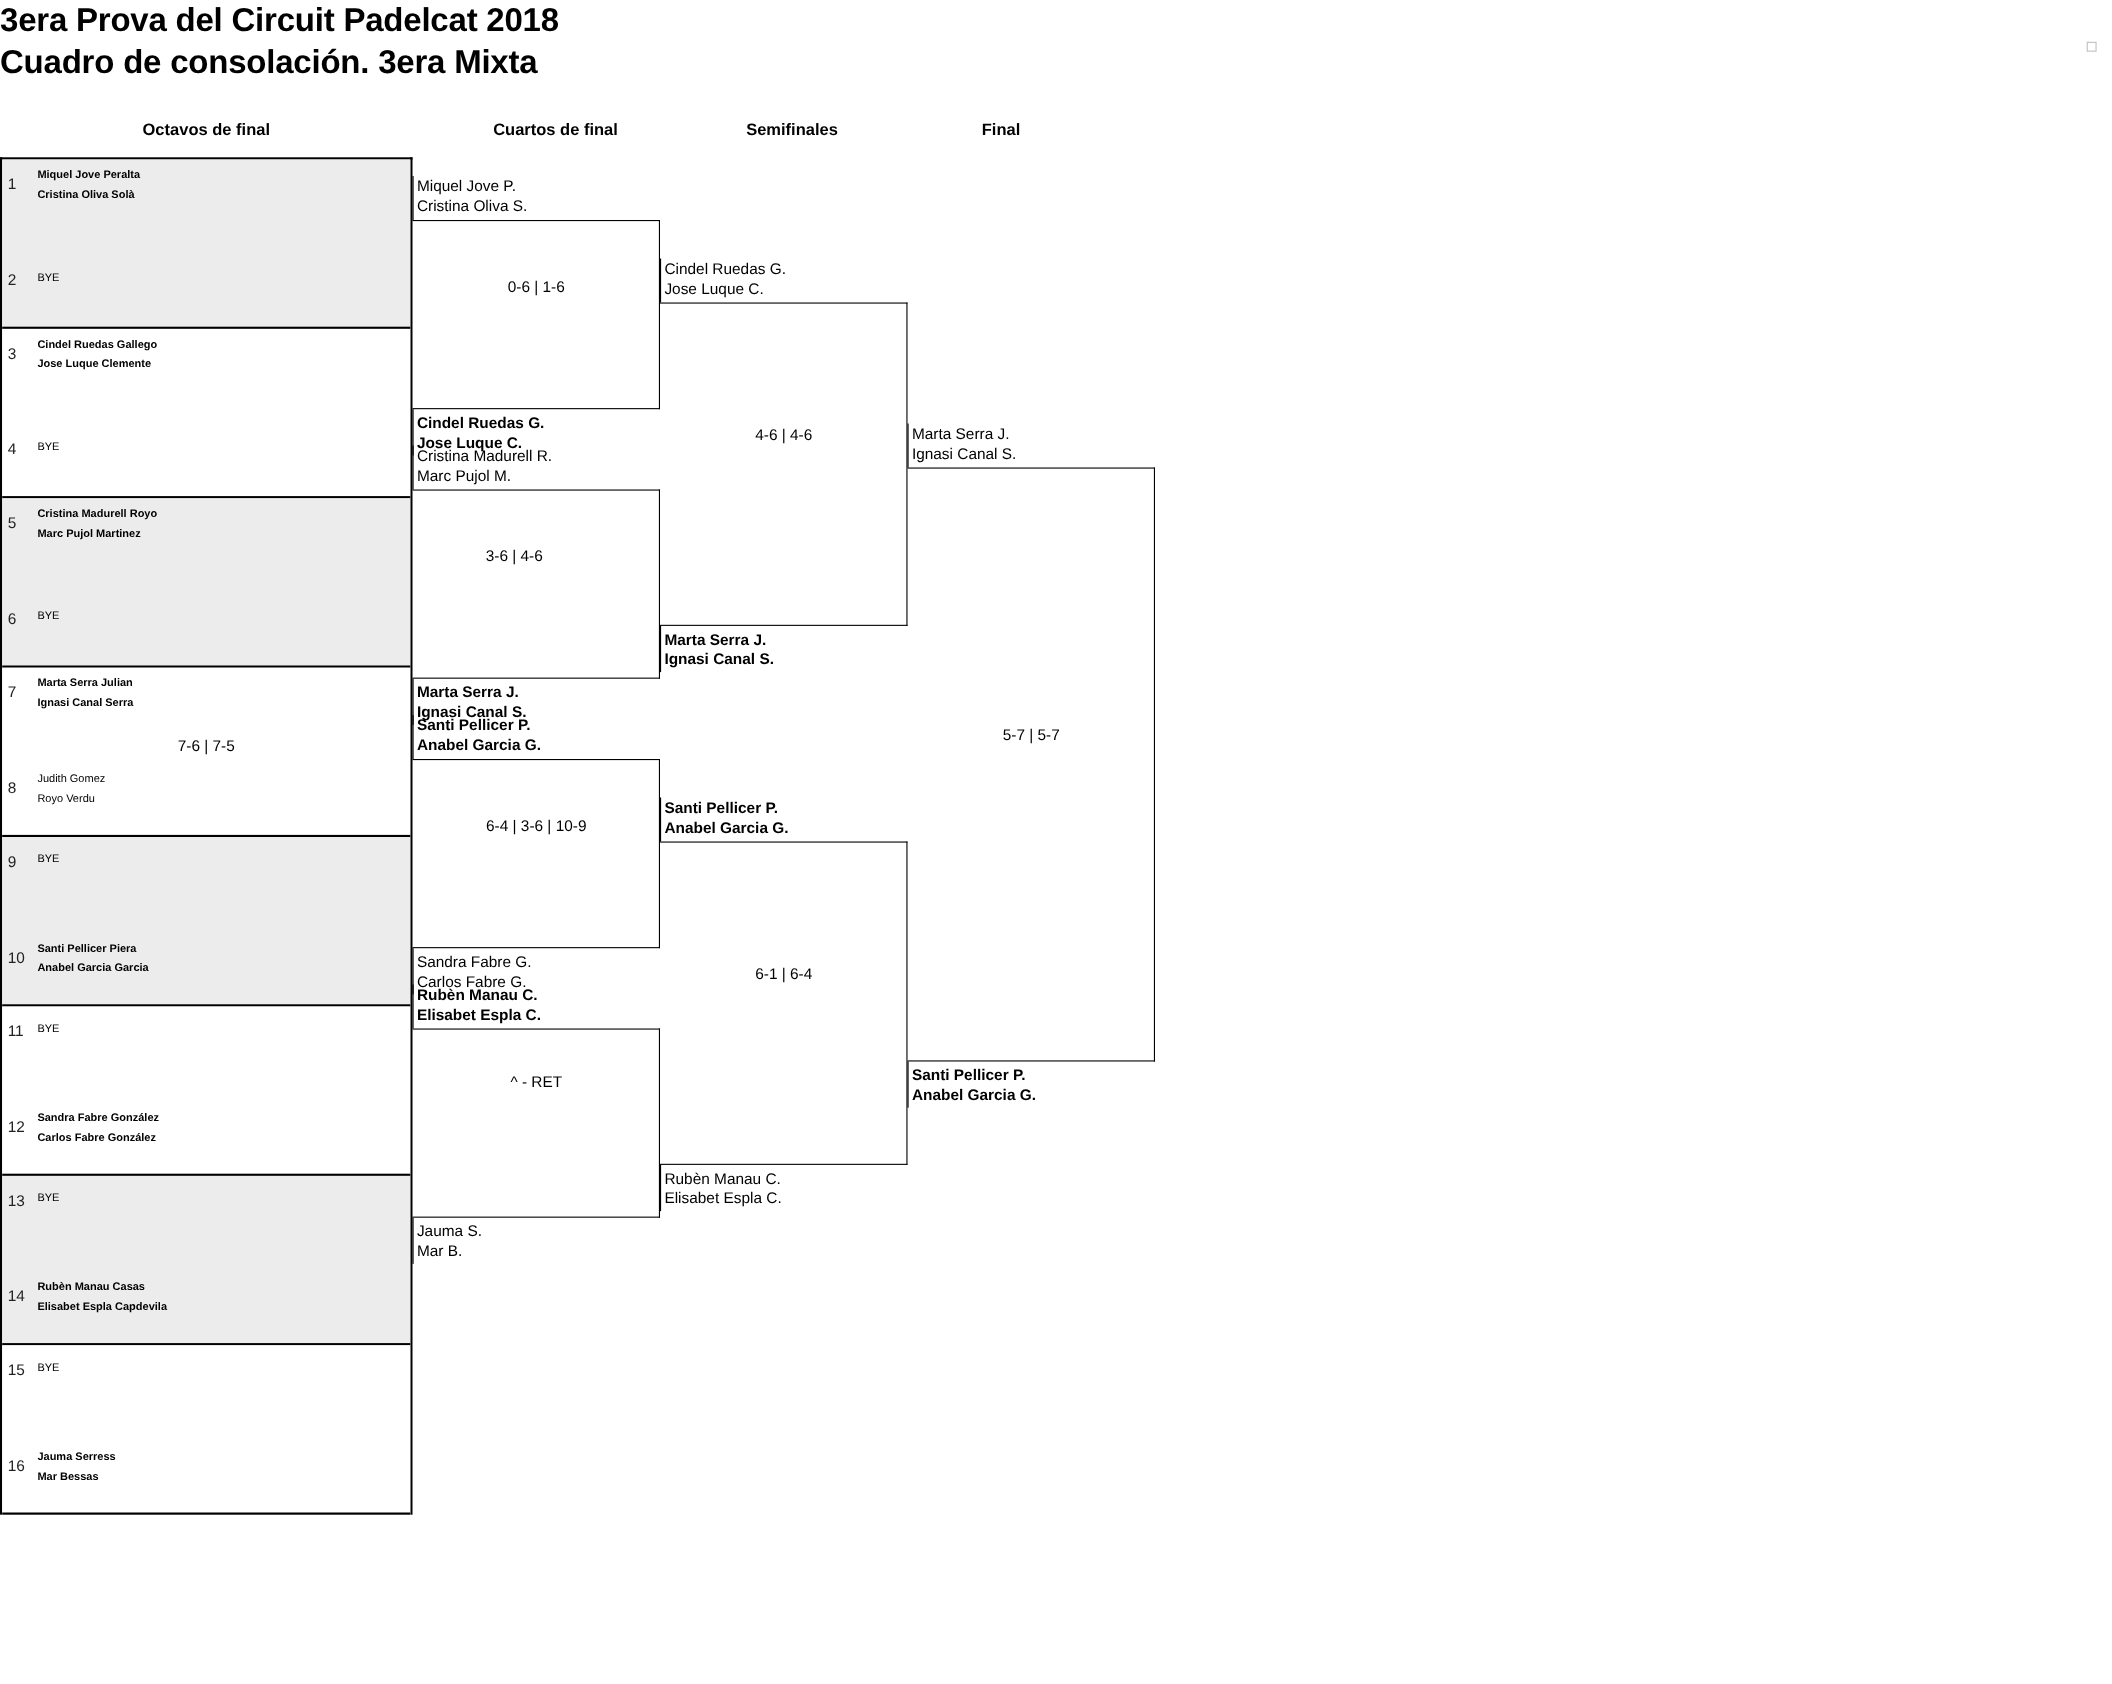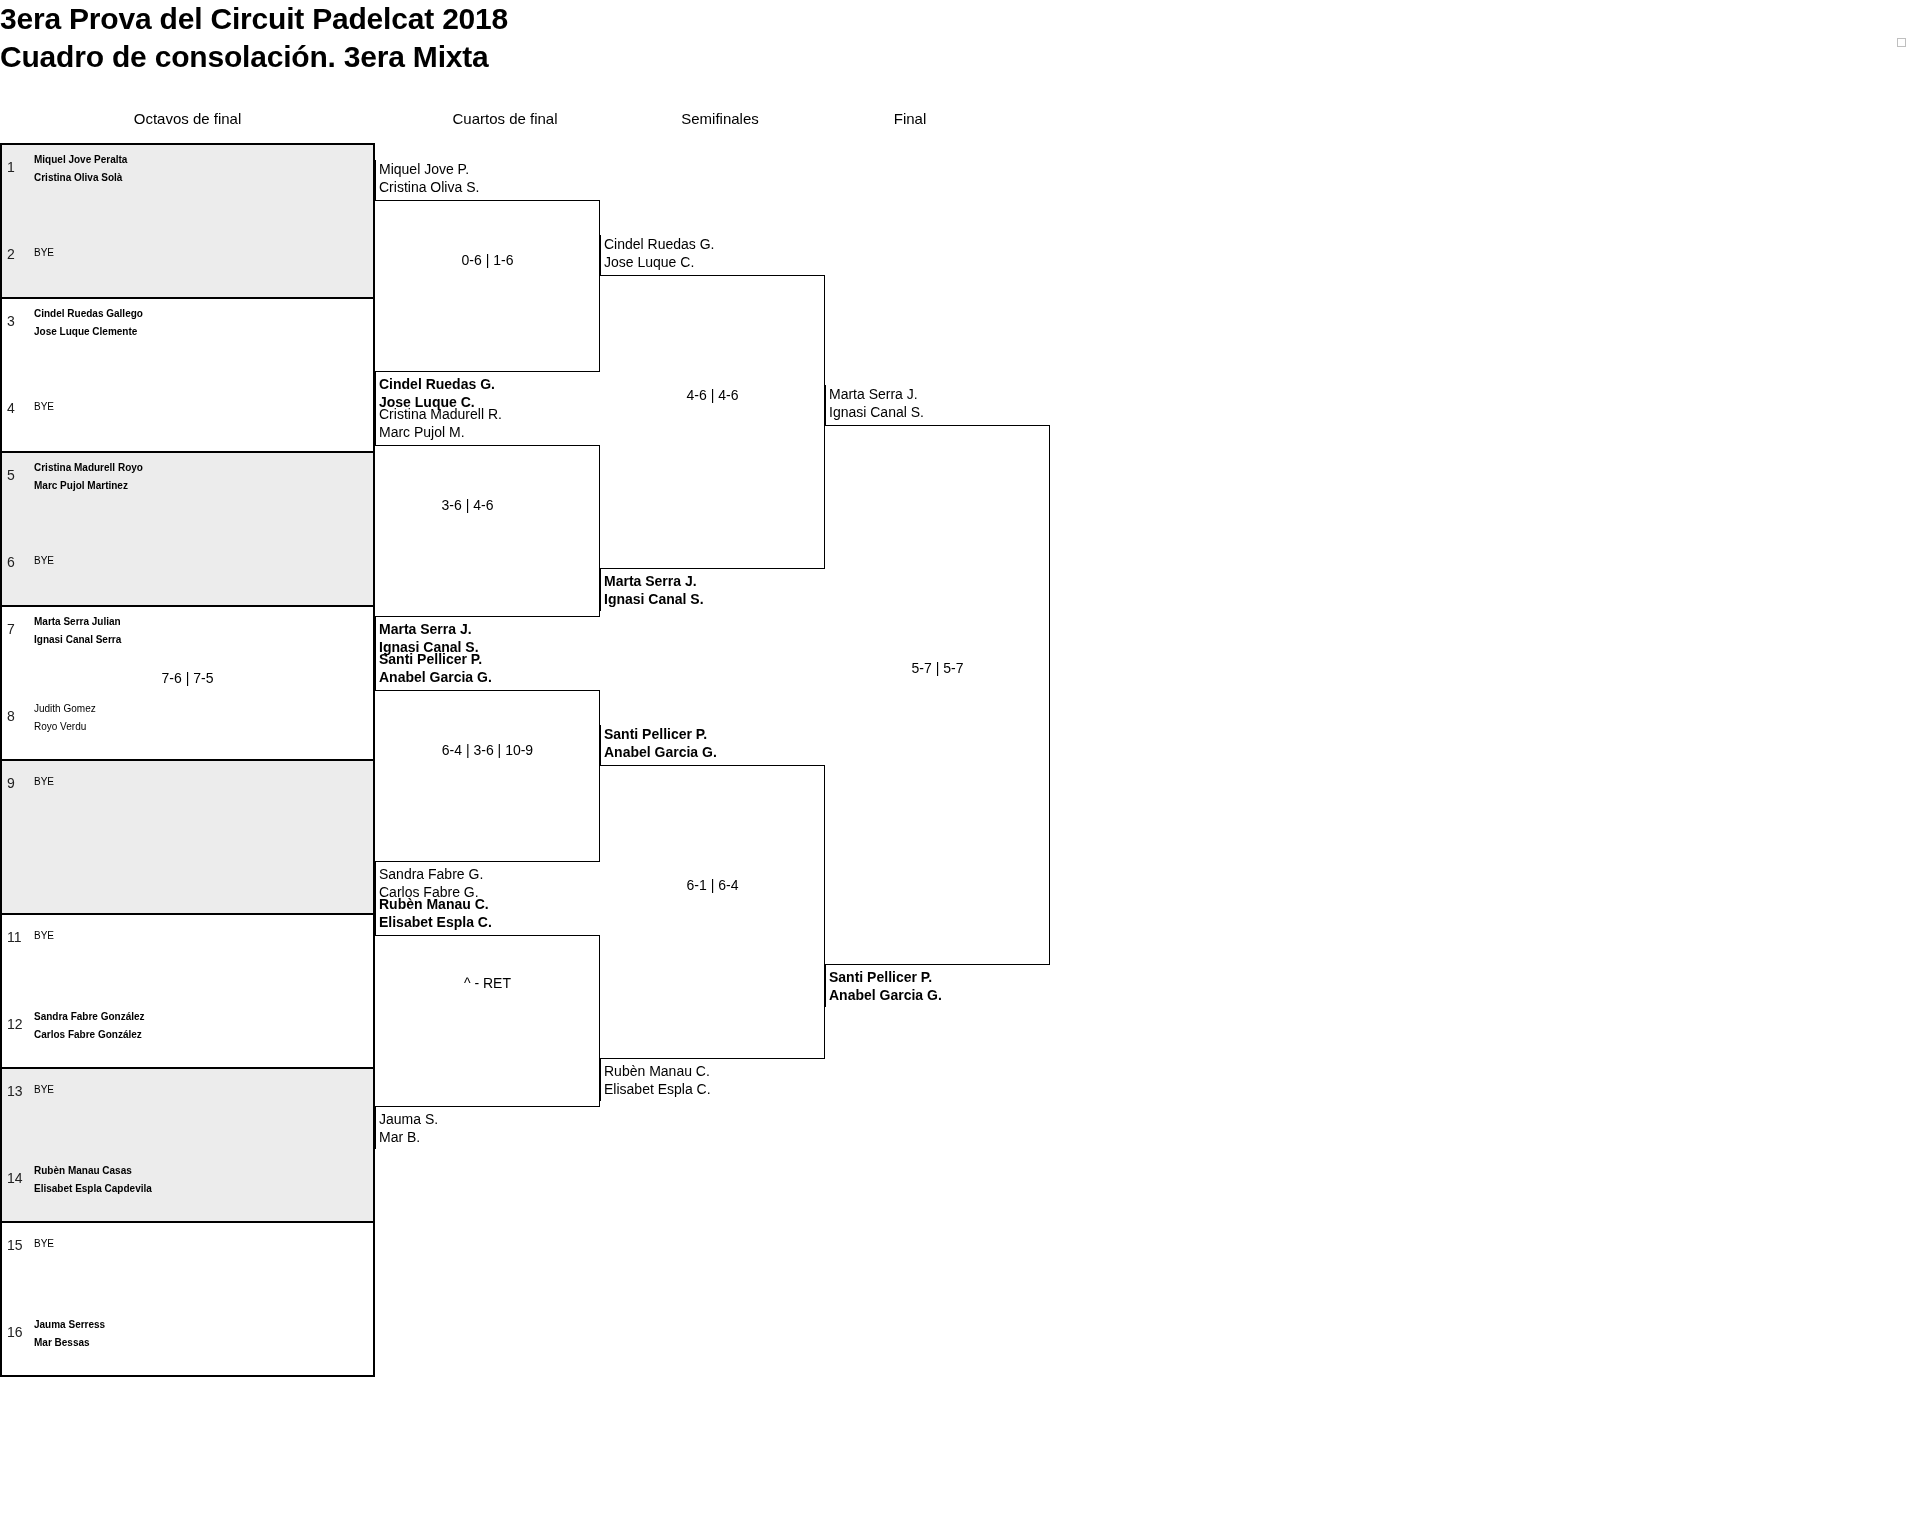--- a/index.html
+++ b/index.html
@@ -37,21 +37,21 @@
     width: 9px;
     height: 9px;
     border: 1px solid #bfbfbf;
     background: #ffffff;
   }
 
   
   .col-header {
     position: absolute;
     font-size: 15px;
-    font-weight: normal;
+    font-weight: bold;
     top: 110px;
     text-align: center;
     white-space: nowrap;
   }
   .col-header.c1 { left: 0px;   width: 375px; }
   .col-header.c2 { left: 375px; width: 260px; }
   .col-header.c3 { left: 635px; width: 170px; }
   .col-header.c4 { left: 825px; width: 170px; }
 
   
@@ -224,20 +224,27 @@
       </div>
       <div class="r1-score">7-6 | 7-5</div>
     </div>
     <div class="r1-pair shaded">
       <div class="r1-slot top">
         <span class="seed">9</span>
         <span class="r1-names">
           <div class="bye-line">BYE</div>
         </span>
       </div>
+      <div class="r1-slot bottom">
+        <span class="seed">10</span>
+        <span class="r1-names win">
+          <div>Santi Pellicer Piera</div>
+          <div>Anabel Garcia Garcia</div>
+        </span>
+      </div>
     </div>
     <div class="r1-pair">
       <div class="r1-slot top">
         <span class="seed">11</span>
         <span class="r1-names">
           <div class="bye-line">BYE</div>
         </span>
       </div>
       <div class="r1-slot bottom">
         <span class="seed">12</span>

